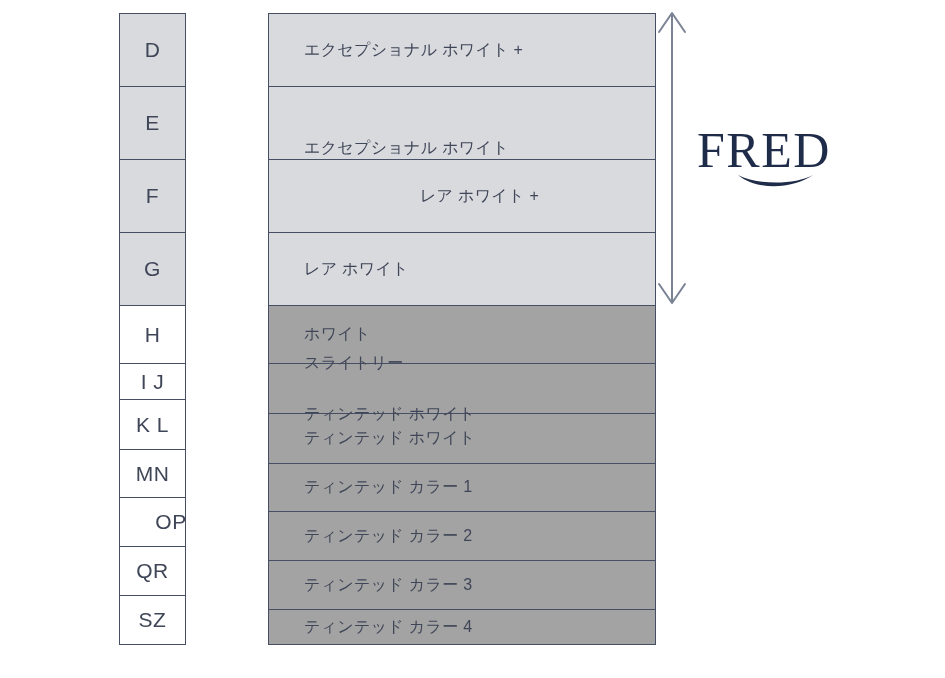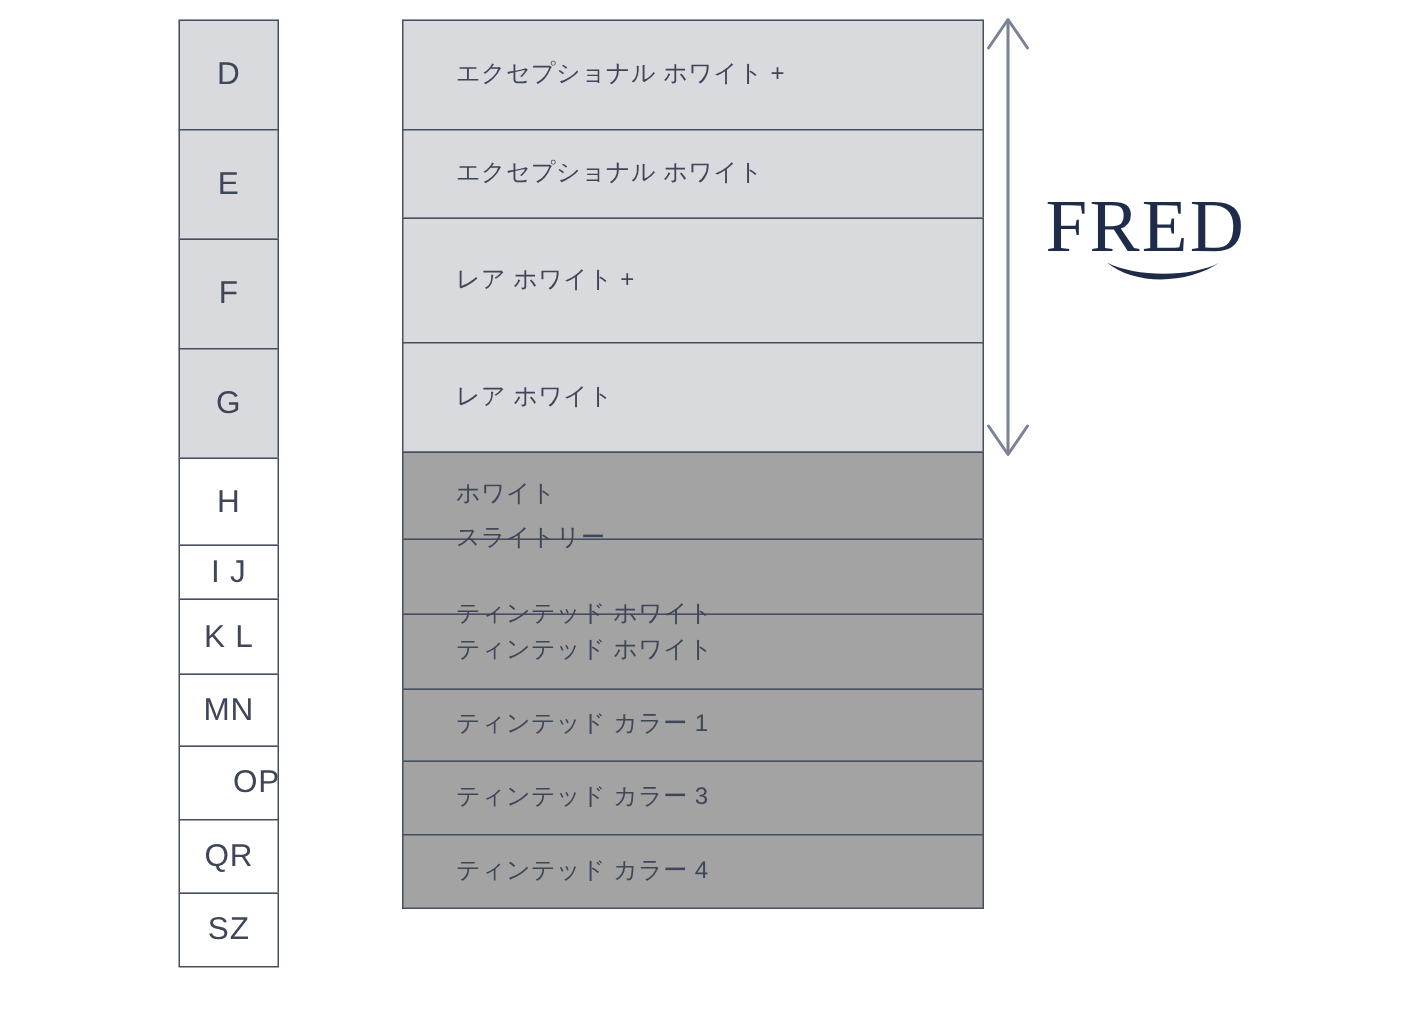--- a/index.html
+++ b/index.html
@@ -102,46 +102,49 @@
       <div class="grade-cell" style="height: 49px;">MN</div>
       <div class="grade-cell" style="height: 50px; padding-left: 37px;">OP</div>
       <div class="grade-cell" style="height: 50px;">QR</div>
       <div class="grade-cell" style="height: 50px;">SZ</div>
     </div>
 
   <div class="desc-col" id="desc-col">
       <div class="desc-cell shaded" style="height: 74px;">
         <div class="desc-line">エクセプショナル ホワイト +</div>
       </div>
-      <div class="desc-cell shaded" style="height: 60px;">
+      <div class="desc-cell shaded" style="height: 74px; justify-content: flex-end;">
         <div class="desc-line">エクセプショナル ホワイト</div>
       </div>
-      <div class="desc-cell shaded" style="height: 84px;">
+      <div class="desc-cell shaded" style="height: 74px; text-align: center;">
         <div class="desc-line">レア ホワイト +</div>
       </div>
       <div class="desc-cell shaded" style="height: 74px;">
         <div class="desc-line">レア ホワイト</div>
       </div>
       <div class="desc-cell" style="height: 59px;">
         <div class="desc-line">ホワイト</div>
       </div>
       <div class="desc-cell" style="height: 51px; gap: 28px;">
         <div class="desc-line">スライトリー</div>
         <div class="desc-line">ティンテッド ホワイト</div>
       </div>
       <div class="desc-cell" style="height: 51px;">
         <div class="desc-line">ティンテッド ホワイト</div>
       </div>
       <div class="desc-cell" style="height: 49px;">
         <div class="desc-line">ティンテッド カラー 1</div>
       </div>
       <div class="desc-cell" style="height: 50px;">
+        <div class="desc-line">ティンテッド カラー 2</div>
+      </div>
+      <div class="desc-cell" style="height: 50px;">
         <div class="desc-line">ティンテッド カラー 3</div>
       </div>
-      <div class="desc-cell" style="height: 50px;">
+      <div class="desc-cell" style="height: 36px;">
         <div class="desc-line">ティンテッド カラー 4</div>
       </div>
     </div>
 
   <div class="arrow-wrap">
     <svg width="34" height="300" viewBox="0 0 34 300" xmlns="http://www.w3.org/2000/svg">
       <line x1="17" y1="6" x2="17" y2="294" stroke="#7a8394" stroke-width="2"></line>
       <path d="M4 24 L17 5 L30 24" fill="none" stroke="#7a8394" stroke-width="2" stroke-linecap="round" stroke-linejoin="round"></path>
       <path d="M4 276 L17 295 L30 276" fill="none" stroke="#7a8394" stroke-width="2" stroke-linecap="round" stroke-linejoin="round"></path>
     </svg>

